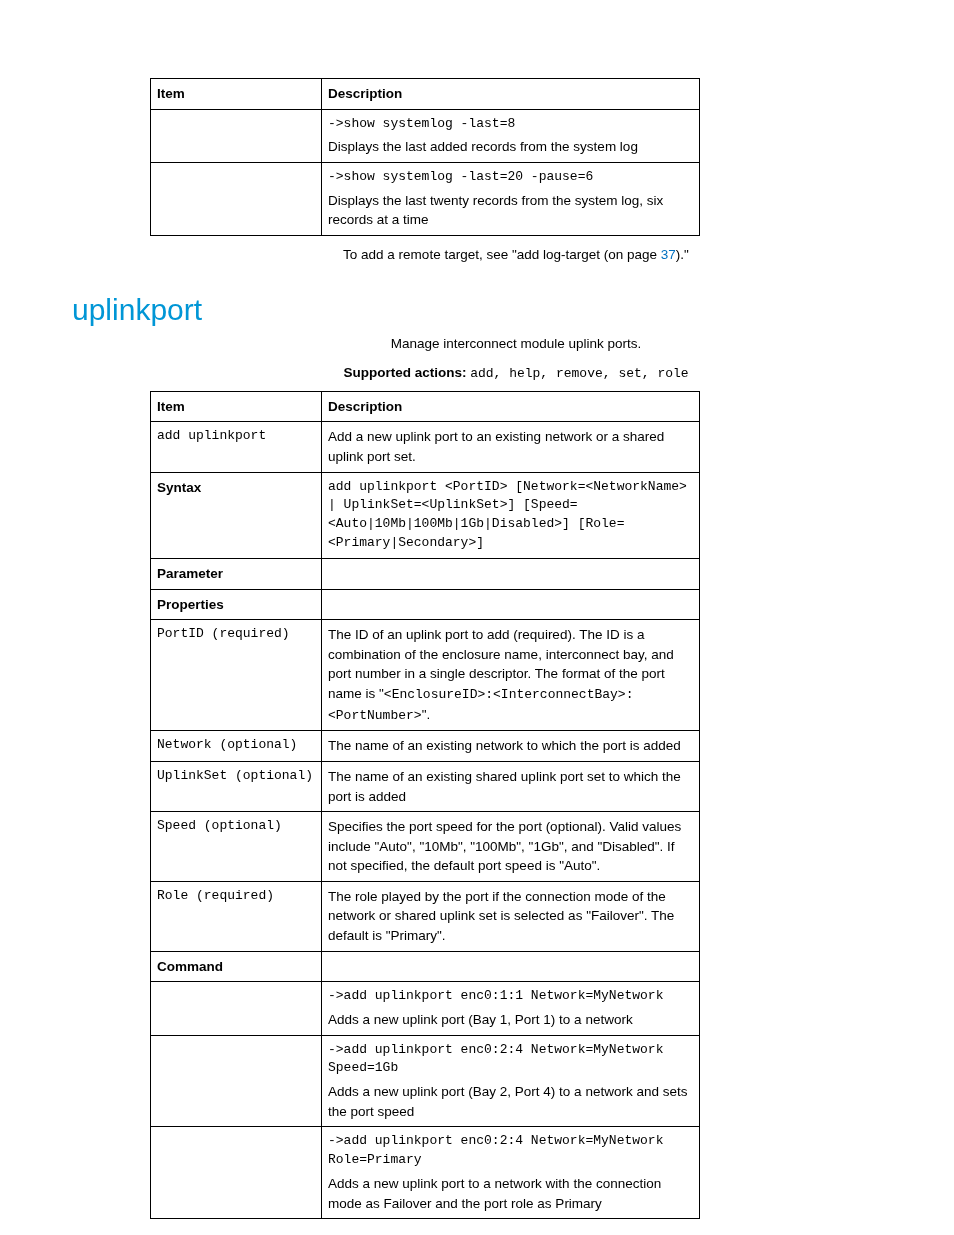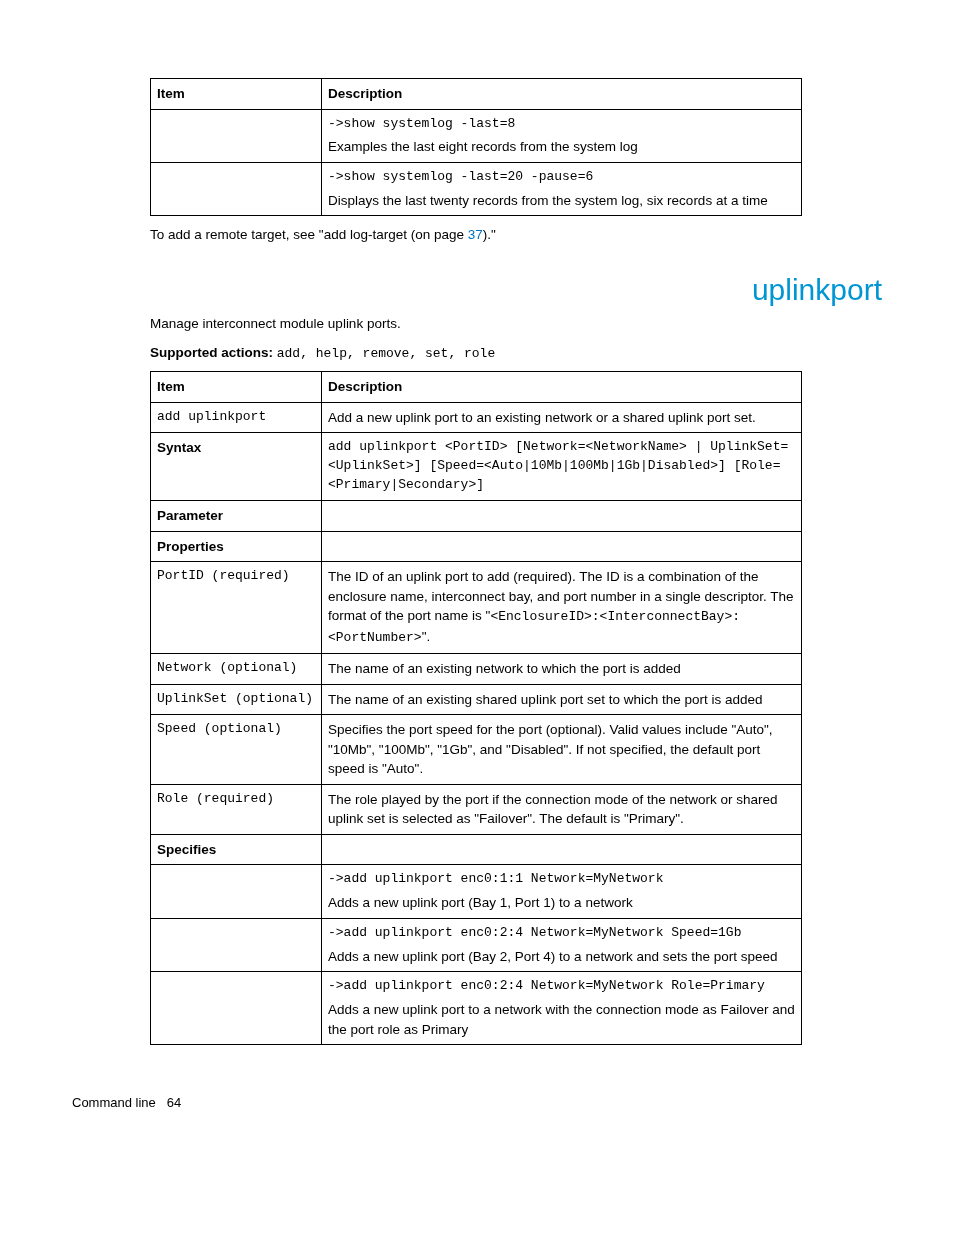--- a/index.html
+++ b/index.html
@@ -13,21 +13,21 @@
   }
   .page {
     padding: 78px 72px 40px 72px;
     box-sizing: border-box;
   }
   .indent {
     margin-left: 78px;
   }
   table {
     border-collapse: collapse;
-    width: 652px;
+    width: 550px;
     margin-bottom: 10px;
   }
   td, th {
     border: 1px solid #000;
     padding: 5px 6px;
     vertical-align: top;
     text-align: left;
     font-size: 13.5px;
     line-height: 1.45;
   }
@@ -38,25 +38,25 @@
   .mono {
     font-family: "Courier New", monospace;
     font-size: 13px;
   }
   .bold { font-weight: bold; }
   h1.section {
     color: #0096d6;
     font-size: 30px;
     font-weight: normal;
     margin: 28px 0 8px 0;
-    text-align: right;
   }
   p {
     margin: 6px 0 10px 0;
     line-height: 1.4;
+    text-align: center;
   }
   .supported {
     margin: 10px 0 8px 0;
   }
   .link { color: #0070c0; }
   .footer {
     margin-top: 50px;
     font-size: 13px;
   }
   .cell-block { margin-bottom: 4px; }
@@ -71,21 +71,21 @@
     <table>
       <tbody>
           <tr>
         <th class="col1">Item</th>
         <th>Description</th>
       </tr>
       <tr>
         <td class="col1"></td>
         <td>
           <div class="mono cell-block">-&gt;show systemlog -last=8</div>
-          <div class="cell-text">Examples the last eight records from the system log</div>
+          <div class="cell-text">Displays the last added records from the system log</div>
         </td>
       </tr>
       <tr>
         <td class="col1"></td>
         <td>
           <div class="mono cell-block">-&gt;show systemlog -last=20 -pause=6</div>
           <div class="cell-text">Displays the last twenty records from the system log, six records at a time</div>
         </td>
       </tr>
     </tbody>
@@ -143,21 +143,21 @@
       </tr>
       <tr>
         <td class="col1 mono">Speed (optional)</td>
         <td>Specifies the port speed for the port (optional). Valid values include "Auto", "10Mb", "100Mb", "1Gb", and "Disabled". If not specified, the default port speed is "Auto".</td>
       </tr>
       <tr>
         <td class="col1 mono">Role (required)</td>
         <td>The role played by the port if the connection mode of the network or shared uplink set is selected as "Failover". The default is "Primary".</td>
       </tr>
       <tr>
-        <td class="col1 bold">Specifies</td>
+        <td class="col1 bold">Command</td>
         <td></td>
       </tr>
       <tr>
         <td class="col1"></td>
         <td>
           <div class="mono cell-block">-&gt;add uplinkport enc0:1:1 Network=MyNetwork</div>
           <div class="cell-text">Adds a new uplink port (Bay 1, Port  1) to a network</div>
         </td>
       </tr>
       <tr>

